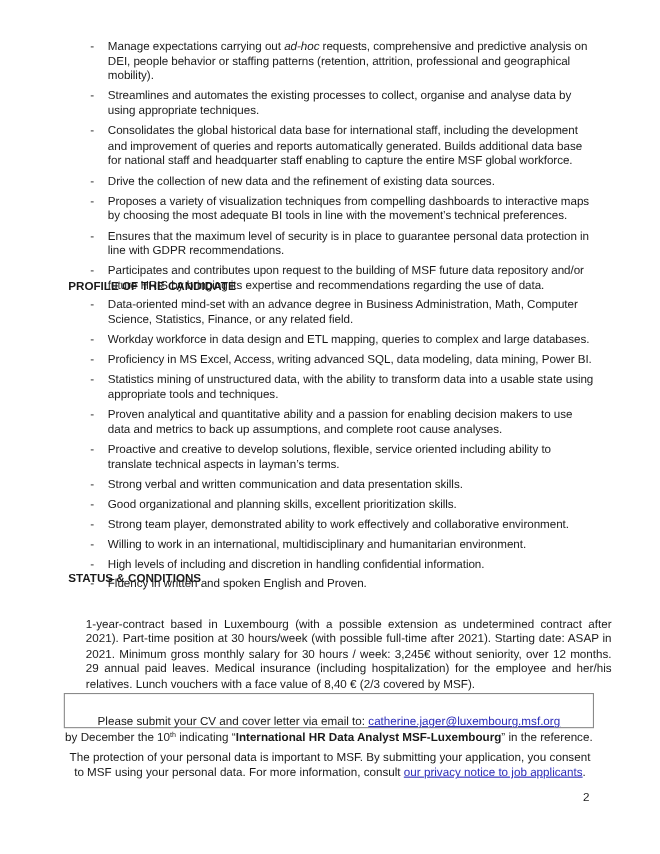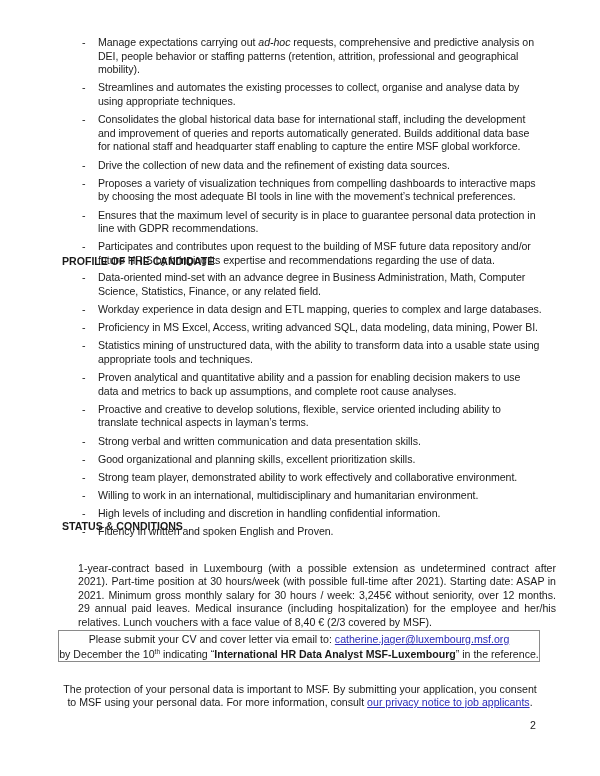--- a/index.html
+++ b/index.html
@@ -23,21 +23,21 @@
   }
   #heading-profile { top: 255px; }
   #heading-status { top: 520px; }
   .status-para {
     position: absolute; left: 62px; top: 546px; width: 478px; margin: 16px;
     font-size: 10.6px; line-height: 13.4px; text-align: justify;
   }
   .submit-box {
     position: absolute; left: 58px; top: 630px; width: 482px; height: 32px;
     border: 1px solid #8a8a8a; box-sizing: border-box; text-align: center;
-    font-size: 10.6px; line-height: 15px; padding-top: 1px;
+    font-size: 10.6px; line-height: 15px; padding-top: 18px;
   }
   .submit-box a { color: #2b2bb8; text-decoration: underline; }
   .submit-box sup { font-size: 6.5px; vertical-align: 4px; line-height: 0; }
   .privacy {
     position: absolute; left: 60px; top: 683px; width: 480px; text-align: center;
     font-size: 10.6px; line-height: 13.4px; margin: 0;
   }
   .privacy a { color: #2b2bb8; text-decoration: underline; }
   .page-number { position: absolute; left: 530px; top: 719px; font-size: 10.6px; }
 </style>
@@ -52,21 +52,21 @@
       <li><span class="dash">-</span><span>Consolidates the global historical data base for international staff, including the development and improvement of queries and reports automatically generated. Builds additional data base for national staff and headquarter staff enabling to capture the entire MSF global workforce.</span></li>
       <li><span class="dash">-</span><span>Drive the collection of new data and the refinement of existing data sources.</span></li>
       <li><span class="dash">-</span><span>Proposes a variety of visualization techniques from compelling dashboards to interactive maps by choosing the most adequate BI tools in line with the movement’s technical preferences.</span></li>
       <li><span class="dash">-</span><span>Ensures that the maximum level of security is in place to guarantee personal data protection in line with GDPR recommendations.</span></li>
       <li><span class="dash">-</span><span>Participates and contributes upon request to the building of MSF future data repository and/or future HRIS by bringing its expertise and recommendations regarding the use of data.</span></li>
     </ul>
 
   <h3 class="heading" id="heading-profile">PROFILE OF THE CANDIDATE</h3>
   <ul class="bullets" id="list-profile">
       <li><span class="dash">-</span><span>Data-oriented mind-set with an advance degree in Business Administration, Math, Computer Science, Statistics, Finance, or any related field.</span></li>
-      <li><span class="dash">-</span><span>Workday experience in data design and ETL mapping, queries to complex and large databases.</span></li>
+      <li><span class="dash">-</span><span>Workday workforce in data design and ETL mapping, queries to complex and large databases.</span></li>
       <li><span class="dash">-</span><span>Proficiency in MS Excel, Access, writing advanced SQL, data modeling, data mining, Power BI.</span></li>
       <li><span class="dash">-</span><span>Statistics mining of unstructured data, with the ability to transform data into a usable state using appropriate tools and techniques.</span></li>
       <li><span class="dash">-</span><span>Proven analytical and quantitative ability and a passion for enabling decision makers to use data and metrics to back up assumptions, and complete root cause analyses.</span></li>
       <li><span class="dash">-</span><span>Proactive and creative to develop solutions, flexible, service oriented including ability to translate technical aspects in layman’s terms.</span></li>
       <li><span class="dash">-</span><span>Strong verbal and written communication and data presentation skills.</span></li>
       <li><span class="dash">-</span><span>Good organizational and planning skills, excellent prioritization skills.</span></li>
       <li><span class="dash">-</span><span>Strong team player, demonstrated ability to work effectively and collaborative environment.</span></li>
       <li><span class="dash">-</span><span>Willing to work in an international, multidisciplinary and humanitarian environment.</span></li>
       <li><span class="dash">-</span><span>High levels of including and discretion in handling confidential information.</span></li>
       <li><span class="dash">-</span><span>Fluency in written and spoken English and Proven.</span></li>

